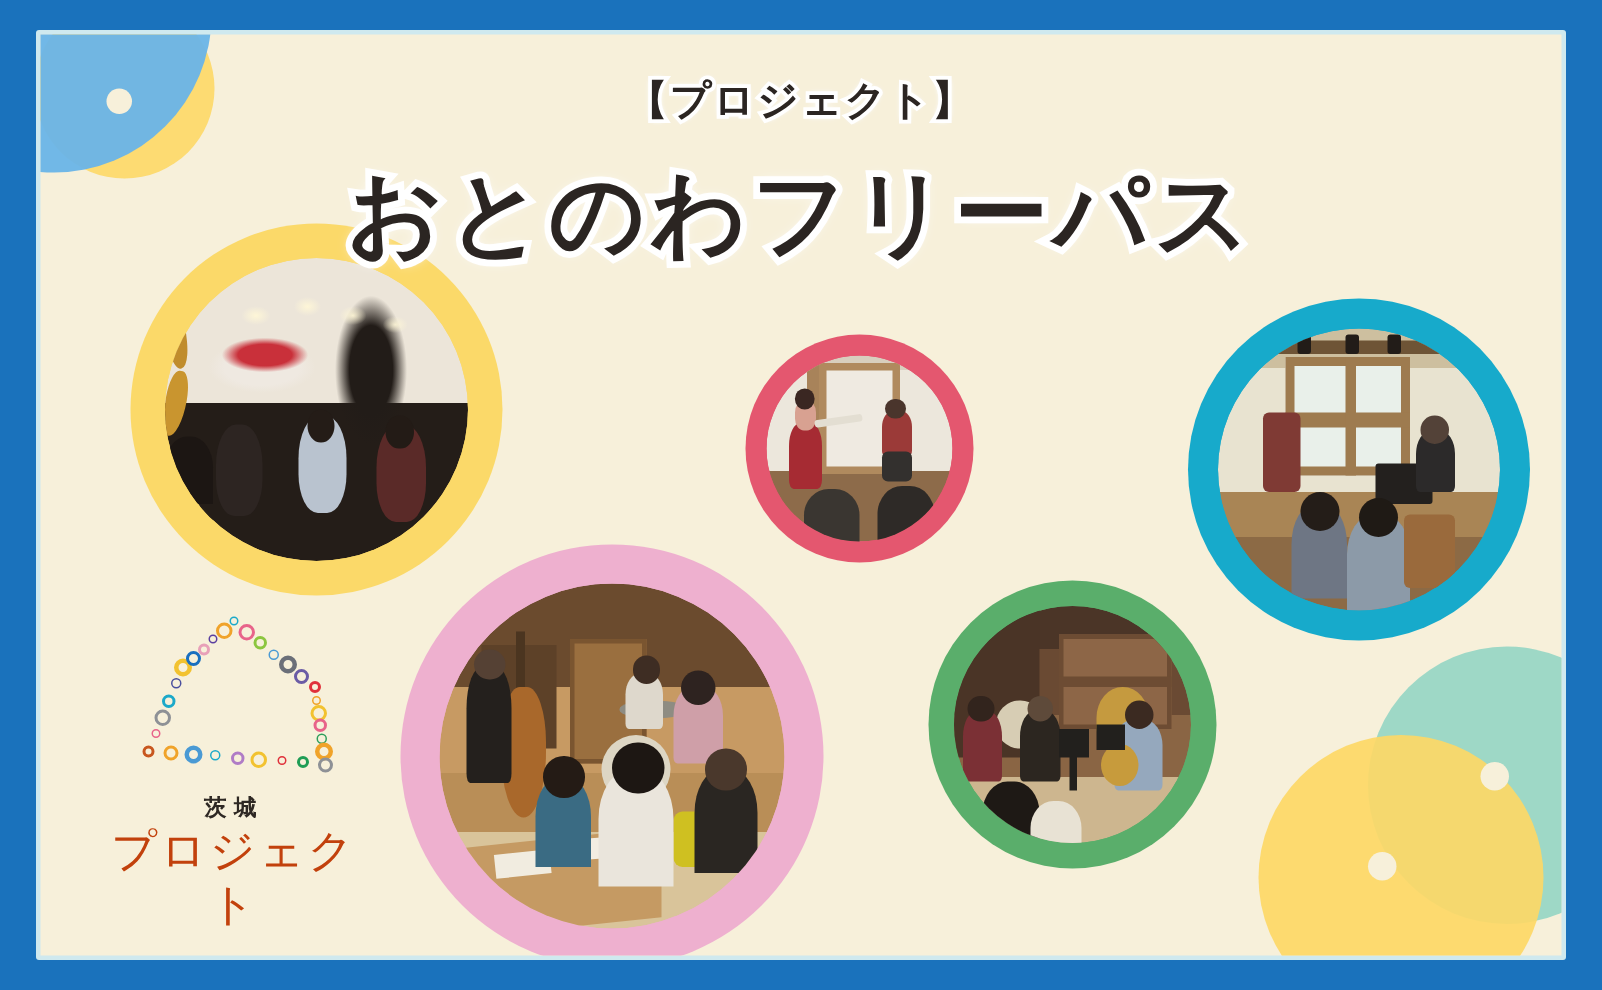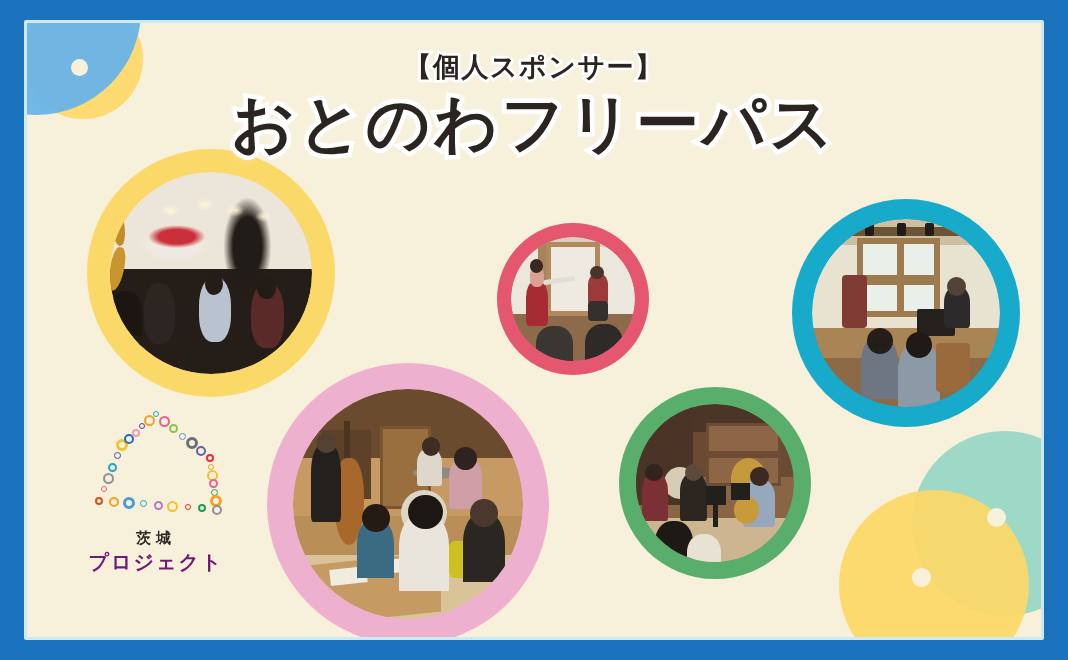--- a/index.html
+++ b/index.html
@@ -89,21 +89,21 @@
     font-weight: bold;
     letter-spacing: 1.5px;
     color: #2b2522;
     -webkit-text-stroke: 5px #ffffff;
     paint-order: stroke fill;
     text-shadow:
       0 0 4px #fff, 0 0 4px #fff, 0 0 6px #fff;
   }
 
   .title {
-    margin-top: 4px;
+    margin-top: 23px;
     font-size: 63px;
     font-weight: bold;
     letter-spacing: 3px;
     line-height: 1.12;
     color: #2b2522;
     -webkit-text-stroke: 9px #ffffff;
     paint-order: stroke fill;
     text-shadow:
       0 0 6px #fff, 0 0 6px #fff, 0 0 10px #fff;
   }
@@ -277,24 +277,24 @@
     margin-bottom: 2px;
   }
   .logo-text-main {
     font-size: 39px;
     font-weight: bold;
     letter-spacing: 2px;
     color: #2e2823;
     line-height: 1.05;
   }
   .logo-text-sub {
-    font-size: 20px;
-    font-weight: bold;
+    font-size: 30px;
+    font-weight: normal;
     letter-spacing: 2px;
-    color: #701a75;
+    color: #c2410c;
     line-height: 1.2;
     margin-top: 2px;
   }
 </style>
 </head>
 <body>
 
 <div class="poster">
 
   <div class="frame-inner-rule"></div>
@@ -415,21 +415,21 @@
           <div class="st1"></div>
           <div class="st1p"></div>
           <div class="st2"></div>
           <div class="aud"></div>
           <div class="aud2"></div>
         </div>
       </div>
     </div>
 
     <div class="headings">
-      <div class="subtitle">【個人スポンサー】</div>
+      <div class="subtitle">【プロジェクト】</div>
       <div class="title">おとのわフリーパス</div>
     </div>
 
     <div class="logo">
       <div class="logo-mark" id="logo-mark">
           <span style="left: 68px; top: 0.36px; width: 6px; height: 6px; border-width: 1.56px; border-color: rgb(28, 169, 201);"></span>
           <span style="left: 74.4933px; top: 5.14px; width: 11px; height: 11px; border-width: 2.86px; border-color: rgb(232, 99, 138);"></span>
           <span style="left: 84.4867px; top: 13.42px; width: 9px; height: 9px; border-width: 2.34px; border-color: rgb(140, 198, 63);"></span>
           <span style="left: 94.48px; top: 21.7px; width: 7px; height: 7px; border-width: 1.82px; border-color: rgb(74, 154, 212);"></span>
           <span style="left: 100.973px; top: 26.48px; width: 12px; height: 12px; border-width: 3.12px; border-color: rgb(107, 111, 120);"></span>

